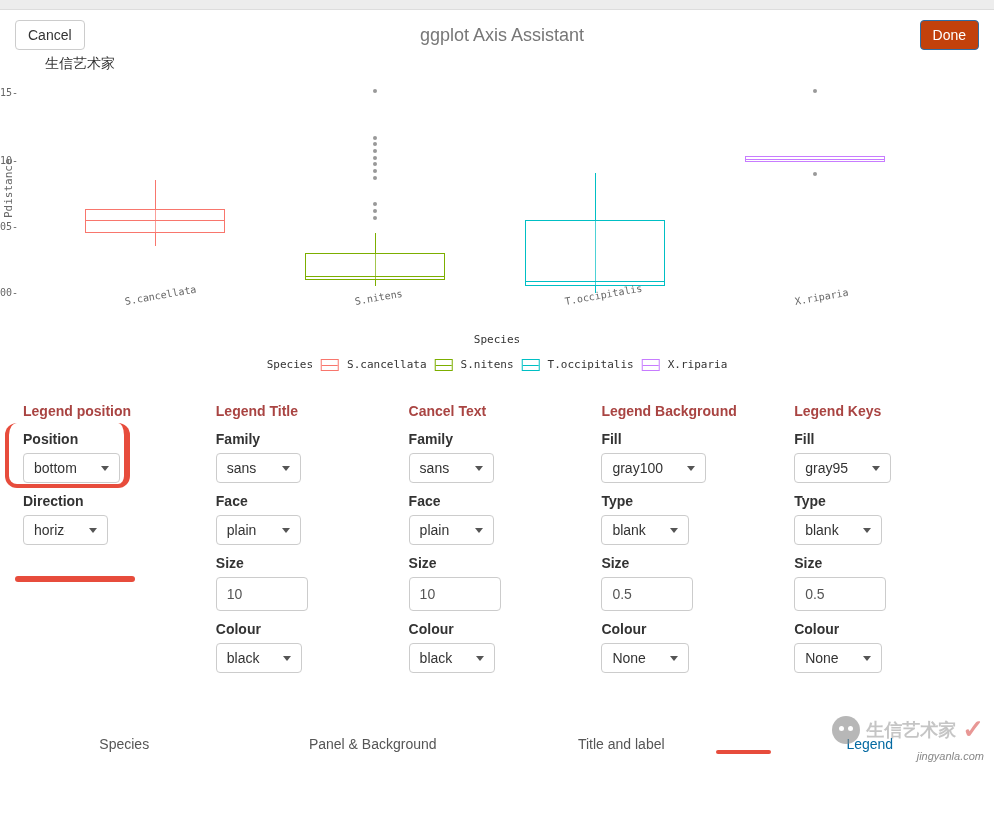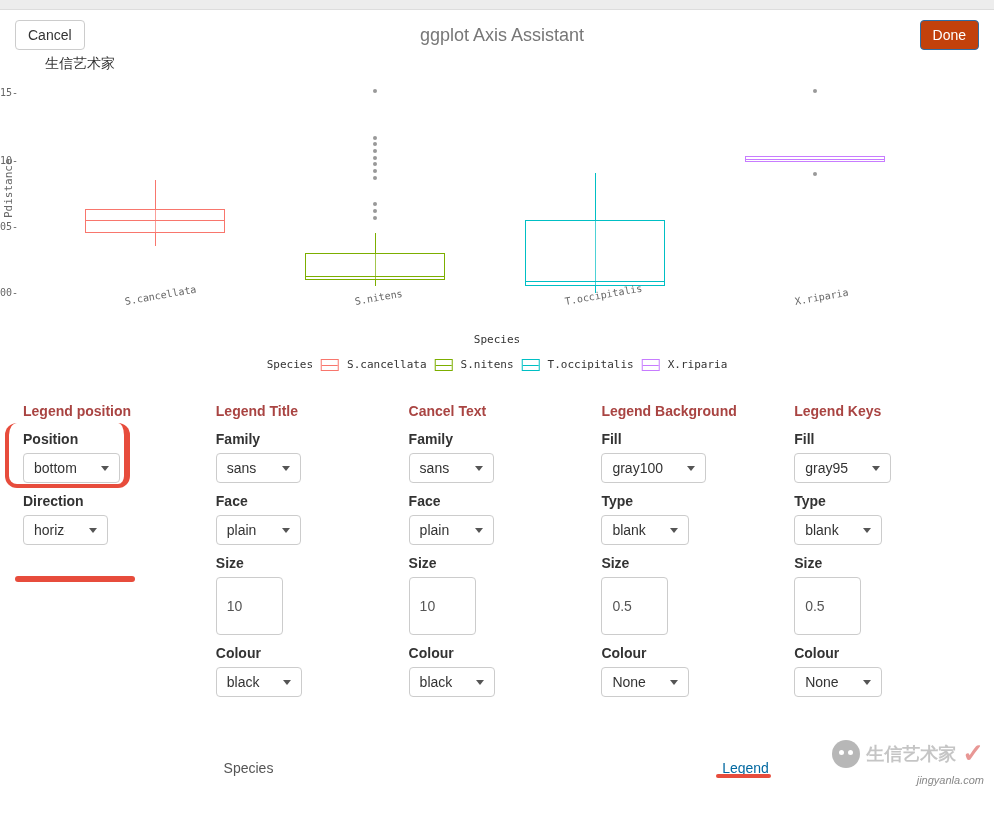--- a/index.html
+++ b/index.html
@@ -27,21 +27,21 @@
     .lg-box { display: inline-block; width: 18px; height: 12px; border: 1px solid; position: relative; }
     .lg-box::after { content: ''; position: absolute; left: 0; right: 0; top: 50%; border-top: 1px solid currentColor; }
     
     .controls { display: flex; padding: 15px; gap: 0; }
     .col { flex: 1; padding: 0 8px; }
     .section-title { color: #a94442; font-weight: bold; margin-bottom: 12px; font-size: 14px; }
     .field-label { font-weight: bold; font-size: 14px; margin-bottom: 6px; margin-top: 10px; }
     .col .field-label:first-of-type { margin-top: 0; }
     .select-btn { display: inline-flex; align-items: center; justify-content: space-between; min-width: 85px; padding: 6px 10px; border: 1px solid #ccc; border-radius: 4px; background: #fff; cursor: pointer; font-size: 14px; gap: 16px; }
     .caret { margin-left: 8px; width: 0; height: 0; border-left: 4px solid transparent; border-right: 4px solid transparent; border-top: 5px solid #555; }
-    .text-input { width: 67px; padding: 20px 10px; border: 1px solid #ccc; border-radius: 4px; font-size: 14px; color: #555; }
+    .text-input { width: 92px; padding: 8px 10px; border: 1px solid #ccc; border-radius: 4px; font-size: 14px; color: #555; }
     
     .annotation { position: absolute; pointer-events: none; }
     .red-circle { border: 4px solid #e74c3c; border-radius: 12px; }
     .red-line { background: #e74c3c; border-radius: 3px; }
     
     .bottom-tabs { display: flex; padding: 10px 0; border-top: 0; margin-top: 30px; }
     .tab { flex: 1; text-align: center; padding: 8px 0; color: #555; cursor: pointer; }
     .tab.active { color: #0369a1; }
     
     .watermark { position: absolute; right: 10px; bottom: 25px; opacity: 0.6; display: flex; align-items: center; gap: 6px; }
@@ -223,20 +223,22 @@
     <div class="field-label">Colour</div>
     <div class="select-btn">
         <span>None</span>
         <span class="caret"></span>
       </div>
   </div>
 </div>
 
 <div class="bottom-tabs" style="position:relative">
   <div class="tab">Species</div>
+  <div class="tab">Panel &amp; Background</div>
+  <div class="tab">Title and label</div>
   <div class="tab active">Legend</div>
   <div class="annotation red-line" style="left:716px; top:32px; width:55px; height:4px"></div>
 
   <div class="watermark">
     <div class="wechat-icon"></div>
     <span class="wm-text">生信艺术家</span>
     <span class="wm-check">✓</span>
   </div>
   <div class="wm-url">jingyanla.com</div>
 </div>

